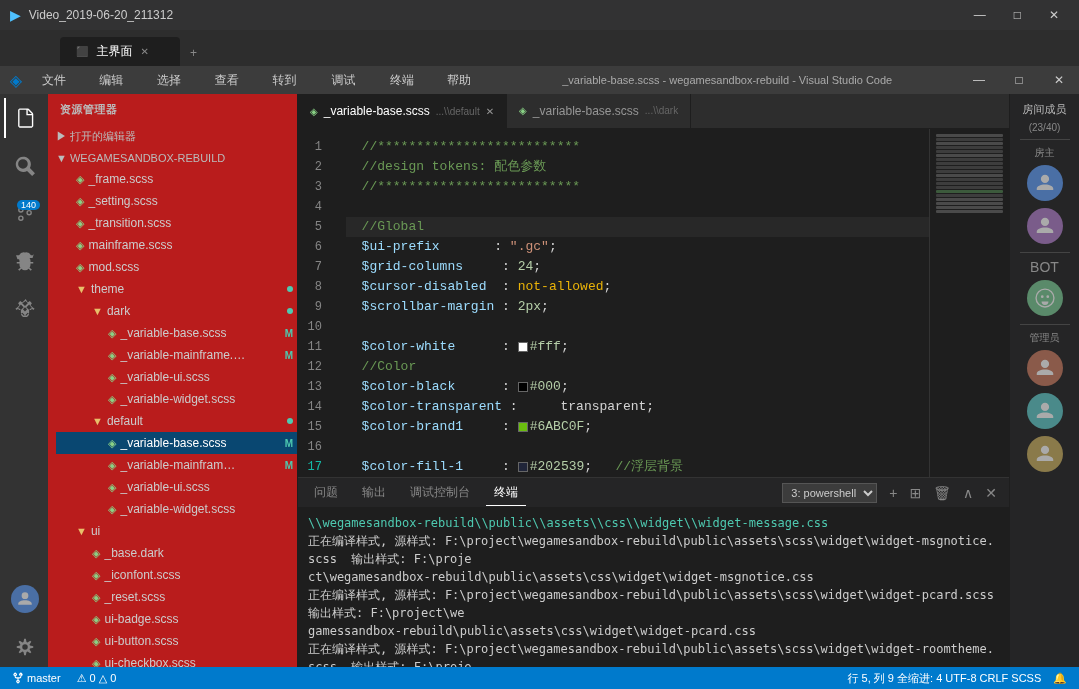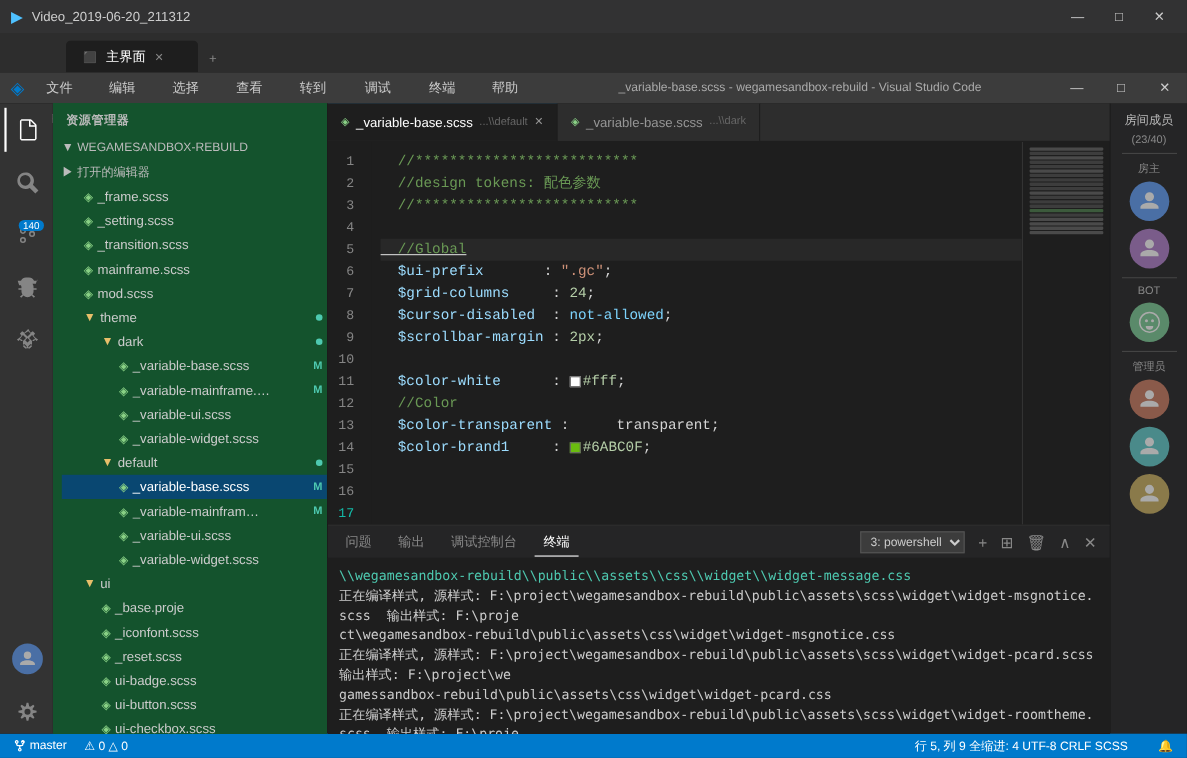--- a/index.html
+++ b/index.html
@@ -51,21 +51,21 @@
     .activity-icon {
       width: 40px; height: 40px; display: flex; align-items: center; justify-content: center; cursor: pointer; color: #858585; font-size: 18px; border-left: 2px solid transparent; position: relative;
     }
     .activity-icon.active { color: #fff; border-left: 2px solid #fff; }
     .activity-icon .badge {
       position: absolute; top: 6px; right: 4px; background: #007acc; color: #fff; font-size: 9px; border-radius: 8px; padding: 0 4px; min-width: 16px; text-align: center;
     }
 
     
     .sidebar {
-      width: 250px; background: #14532d; overflow-y: auto; font-size: 12px; color: #ccc; border-right: 1px solid #1e1e1e;
+      width: 250px; background: #b91c1c; overflow-y: auto; font-size: 12px; color: #ccc; border-right: 1px solid #1e1e1e;
     }
     .sidebar-header {
       padding: 8px 12px; font-size: 11px; font-weight: bold; color: #bbb; text-transform: uppercase; letter-spacing: 0.5px;
     }
     .sidebar-section-title {
       padding: 4px 8px; font-size: 11px; color: #bbb; cursor: pointer; display: flex; align-items: center; gap: 4px;
     }
     .file-tree { padding-left: 8px; }
     .tree-item {
       display: flex; align-items: center; padding: 1px 4px; cursor: pointer; height: 22px; white-space: nowrap; overflow: hidden;
@@ -95,21 +95,21 @@
       flex: 1; display: flex; overflow: hidden; font-family: 'Consolas', 'Courier New', monospace; font-size: 13px; line-height: 20px; background: #1e1e1e;
     }
     .line-numbers {
       padding: 8px 0; min-width: 40px; text-align: right; color: #858585; background: #1e1e1e; user-select: none; padding-right: 8px;
     }
     .line-number { height: 20px; padding-right: 8px; font-size: 12px; }
     .code-content {
       flex: 1; padding: 8px 0; overflow: auto; padding-left: 8px;
     }
     .code-line { height: 20px; white-space: pre; color: #d4d4d4; }
-    .code-line.active-line { background: #282828; text-decoration: underline; }
+    .code-line.active-line { background: #282828; }
     .code-comment { color: #6a9955; }
     .code-variable { color: #9cdcfe; }
     .code-string { color: #ce9178; }
     .code-value { color: #b5cea8; }
     .code-color-box {
       display: inline-block; width: 10px; height: 10px; margin-right: 2px; vertical-align: middle; border: 1px solid #666;
     }
     .minimap-line {
       height: 3px; margin: 1px 4px; background: #3d3d3d; border-radius: 1px;
     }
@@ -140,21 +140,21 @@
     }
     .terminal-line { line-height: 18px; white-space: pre-wrap; word-break: break-all; }
     .terminal-line .path { color: #4ec9b0; }
 
     
     .status-bar {
       height: 22px; background: #007acc; display: flex; align-items: center; padding: 0 8px; font-size: 11px; color: #fff; gap: 8px;
     }
     .status-item { padding: 0 4px; display: flex; align-items: center; gap: 3px; cursor: pointer; }
     .status-spacer { flex: 1; }
-    .status-right { display: flex; gap: 20px; text-align: center; }
+    .status-right { display: flex; gap: 4px; text-align: center; }
 
     
     ::-webkit-scrollbar { width: 6px; height: 6px; }
     ::-webkit-scrollbar-track { background: #1e1e1e; }
     ::-webkit-scrollbar-thumb { background: #424242; border-radius: 3px; }
     @keyframes blink { 0%,100% { opacity: 1; } 50% { opacity: 0; } }
   </style>
 </head>
 <body>
 
@@ -239,22 +239,22 @@
       </div>
       <div class="activity-icon">
         <svg width="22" height="22" viewBox="0 0 16 16" fill="currentColor">
             <path d="M9.1 4.4L8.6 2H7.4l-.5 2.4-.7.3-2-1.3-.9.8 1.3 2-.2.7-2.4.5v1.2l2.4.5.3.7-1.3 2 .8.8 2-1.3.7.3.5 2.4h1.2l.5-2.4.7-.3 2 1.3.8-.8-1.3-2 .3-.7 2.4-.5V7.4l-2.4-.5-.3-.7 1.3-2-.8-.8-2 1.3-.7-.3zM8 10a2 2 0 1 1 0-4 2 2 0 0 1 0 4z"></path>
           </svg>
       </div>
     </div>
 
     <div class="sidebar">
       <div class="sidebar-header">资源管理器</div>
+      <div class="sidebar-section-title">▶ 打开的编辑器</div>
       <div class="sidebar-section-title">▼ WEGAMESANDBOX-REBUILD</div>
-      <div class="sidebar-section-title">▶ 打开的编辑器</div>
       <div class="file-tree">
         <div class="tree-item">
           <span class="indent" style="padding-left:16px"></span>
           <span class="icon" style="color:#89d185;">◈</span>
           <span class="filename">_frame.scss</span>
         </div>
         <div class="tree-item">
           <span class="indent" style="padding-left:16px"></span>
           <span class="icon" style="color:#89d185;">◈</span>
           <span class="filename">_setting.scss</span>
@@ -341,21 +341,21 @@
         </div>
 
         <div class="tree-item">
           <span class="indent" style="padding-left:16px"></span>
           <span class="icon" style="color:#e8bf6a;">▼</span>
           <span class="filename">ui</span>
         </div>
         <div class="tree-item">
           <span class="indent" style="padding-left:32px"></span>
           <span class="icon" style="color:#89d185;">◈</span>
-          <span class="filename">_base.proje</span>
+          <span class="filename">_base.dark</span>
         </div>
         <div class="tree-item">
           <span class="indent" style="padding-left:32px"></span>
           <span class="icon" style="color:#89d185;">◈</span>
           <span class="filename">_iconfont.scss</span>
         </div>
         <div class="tree-item">
           <span class="indent" style="padding-left:32px"></span>
           <span class="icon" style="color:#89d185;">◈</span>
           <span class="filename">_reset.scss</span>
@@ -417,28 +417,30 @@
 
         </div>
         <div class="code-content">
           <div class="code-line"><span class="code-comment">  //**************************</span></div>
           <div class="code-line"><span class="code-comment">  //design tokens: 配色参数</span></div>
           <div class="code-line"><span class="code-comment">  //**************************</span></div>
           <div class="code-line"></div>
           <div class="code-line active-line"><span class="code-comment">  //Global</span></div>
           <div class="code-line">  <span class="code-variable">$ui-prefix</span>       <span style="color:#d4d4d4;">:</span> <span class="code-string">".gc"</span><span style="color:#d4d4d4;">;</span></div>
           <div class="code-line">  <span class="code-variable">$grid-columns</span>     <span style="color:#d4d4d4;">:</span> <span class="code-value">24</span><span style="color:#d4d4d4;">;</span></div>
-          <div class="code-line">  <span class="code-variable">$cursor-disabled</span>  <span style="color:#d4d4d4;">:</span> <span style="color:#7dd3fc;">not-allowed</span><span style="color:#d4d4d4;">;</span></div>
+          <div class="code-line">  <span class="code-variable">$cursor-disabled</span>  <span style="color:#d4d4d4;">:</span> <span style="color:#eab308;">not-allowed</span><span style="color:#d4d4d4;">;</span></div>
           <div class="code-line">  <span class="code-variable">$scrollbar-margin</span> <span style="color:#d4d4d4;">:</span> <span class="code-value">2px</span><span style="color:#d4d4d4;">;</span></div>
           <div class="code-line"></div>
           <div class="code-line">  <span class="code-variable">$color-white</span>      <span style="color:#d4d4d4;">:</span> <span class="code-color-box" style="background:#fff;"></span><span class="code-value">#fff</span><span style="color:#d4d4d4;">;</span></div>
           <div class="code-line"><span class="code-comment">  //Color</span></div>
+          <div class="code-line">  <span class="code-variable">$color-black</span>      <span style="color:#d4d4d4;">:</span> <span class="code-color-box" style="background:#000;"></span><span class="code-value">#000</span><span style="color:#d4d4d4;">;</span></div>
           <div class="code-line">  <span class="code-variable">$color-transparent</span> <span style="color:#d4d4d4;">:</span> <span style="color:#d4d4d4;margin-left:35px;">transparent</span><span style="color:#d4d4d4;">;</span></div>
           <div class="code-line">  <span class="code-variable">$color-brand1</span>     <span style="color:#d4d4d4;">:</span> <span class="code-color-box" style="background:#6ABC0F;"></span><span class="code-value">#6ABC0F</span><span style="color:#d4d4d4;">;</span></div>
           <div class="code-line"></div>
+          <div class="code-line">  <span class="code-variable">$color-fill-1</span>     <span style="color:#d4d4d4;">:</span> <span class="code-color-box" style="background:#202539;"></span><span class="code-value">#202539</span><span style="color:#d4d4d4;">;</span>   <span class="code-comment">//浮层背景</span></div>
 
         </div>
 
         <div style="width:80px; background:#1e1e1e; border-left:1px solid #333; overflow:hidden;">
           <div style="padding:4px 2px;">
             <div class="minimap-line bright"></div>
               <div class="minimap-line"></div>
               <div class="minimap-line bright"></div>
             <div class="minimap-line"></div>
               <div class="minimap-line"></div>
@@ -501,21 +503,21 @@
         <svg width="22" height="22" viewBox="0 0 16 16" fill="#aaa">
             <path d="M8 8a3 3 0 1 0 0-6 3 3 0 0 0 0 6zm0 1c-3.31 0-6 1.34-6 3v1h12v-1c0-1.66-2.69-3-6-3z"></path>
           </svg>
       </div>
       <div class="avatar" style="background:#7a5c8a;">
         <svg width="22" height="22" viewBox="0 0 16 16" fill="#aaa">
             <path d="M8 8a3 3 0 1 0 0-6 3 3 0 0 0 0 6zm0 1c-3.31 0-6 1.34-6 3v1h12v-1c0-1.66-2.69-3-6-3z"></path>
           </svg>
       </div>
       <div style="width:50px;height:1px;background:#444;margin:3px 0;"></div>
-      <div style="font-size:10px;color:#888;text-align:center;">BOT</div>
+      <div style="font-size:14px;color:#888;text-align:center;">BOT</div>
       <div class="avatar" style="background:#5a8a6a;">
         <svg width="22" height="22" viewBox="0 0 16 16" fill="#aaa">
             <path d="M8 1a7 7 0 1 0 0 14A7 7 0 0 0 8 1zm0 1a6 6 0 1 1 0 12A6 6 0 0 1 8 2zM6 6a1 1 0 1 1 0 2 1 1 0 0 1 0-2zm4 0a1 1 0 1 1 0 2 1 1 0 0 1 0-2zM5.5 10.5h5a2.5 2.5 0 0 1-5 0z"></path>
           </svg>
       </div>
       <div style="width:50px;height:1px;background:#444;margin:3px 0;"></div>
       <div style="font-size:10px;color:#888;">管理员</div>
       <div class="avatar" style="background:#8a5a4a;">
         <svg width="22" height="22" viewBox="0 0 16 16" fill="#aaa">
             <path d="M8 8a3 3 0 1 0 0-6 3 3 0 0 0 0 6zm0 1c-3.31 0-6 1.34-6 3v1h12v-1c0-1.66-2.69-3-6-3z"></path>

